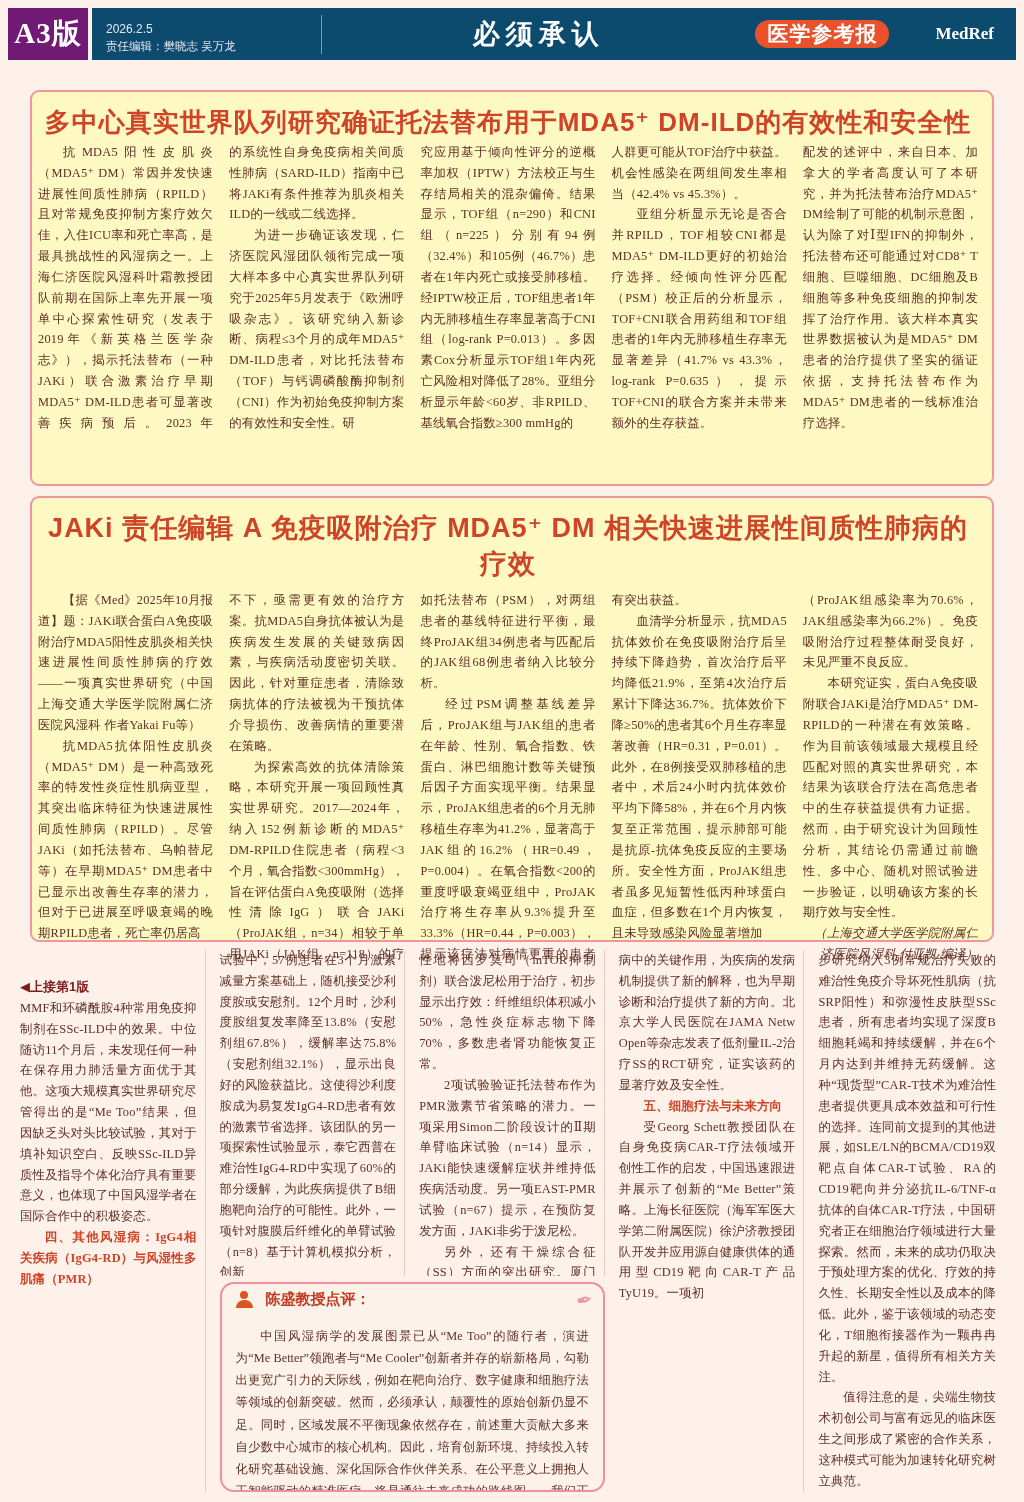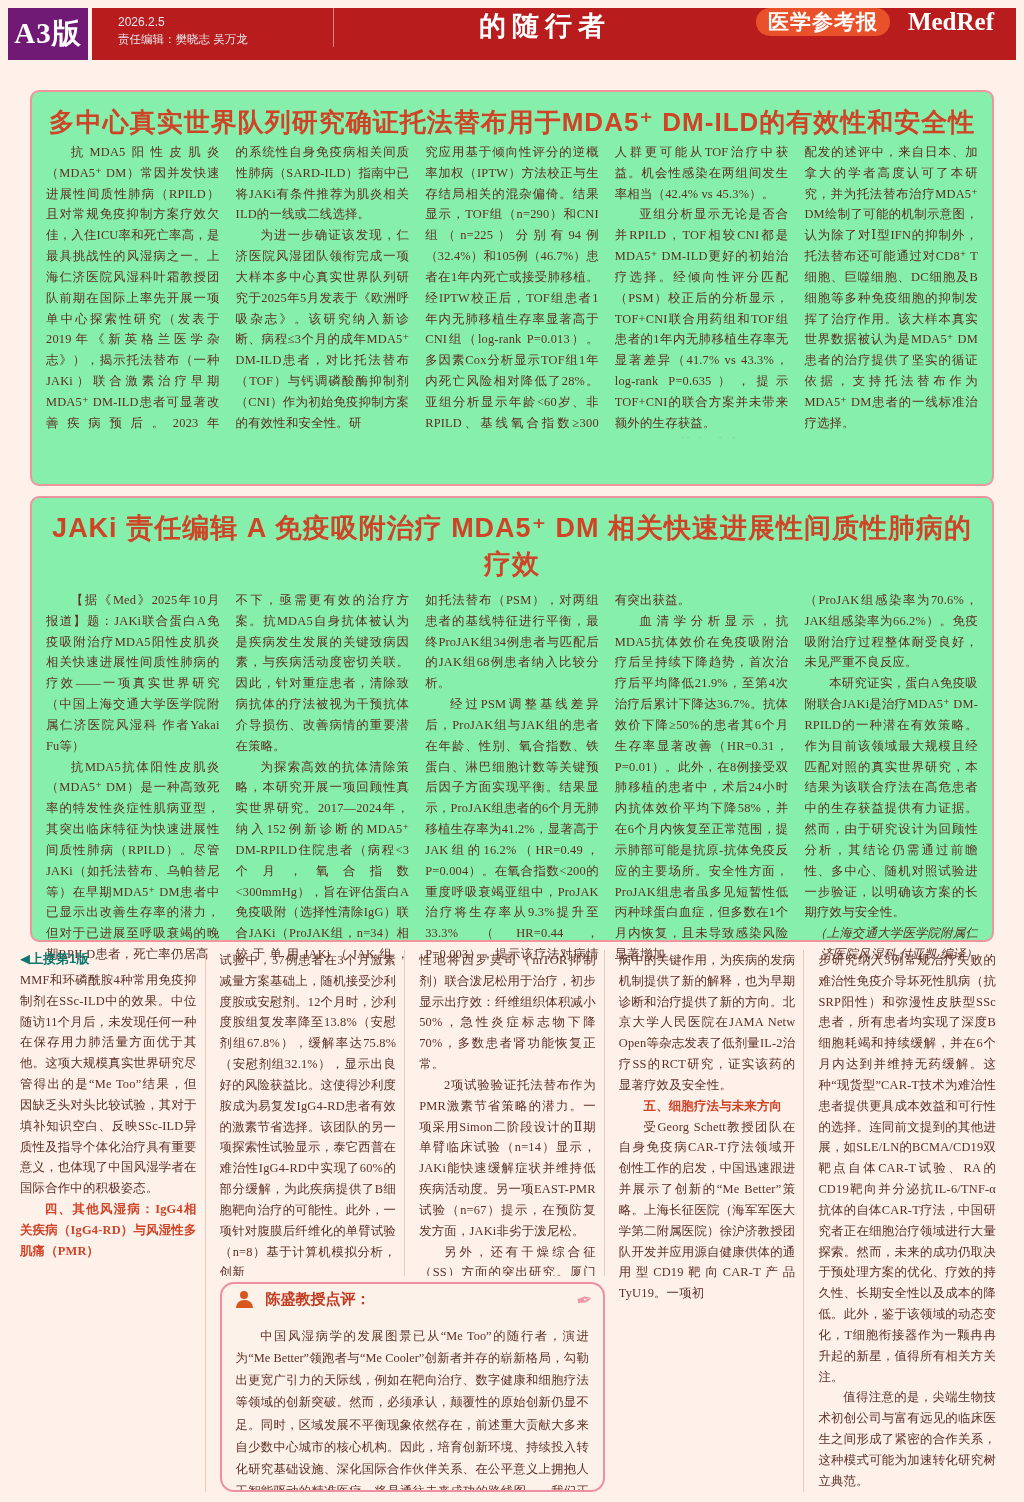--- a/index.html
+++ b/index.html
@@ -10,44 +10,44 @@
     color:#5e2f24;
     overflow:hidden;
   }
   
   .header { display:flex; margin:8px 8px 0 8px; height:52px; }
   .page-badge {
     width:80px; background:#701a75; color:#fff;
     display:flex; align-items:center; justify-content:center;
     font-size:29px; font-weight:bold; letter-spacing:1px;
   }
-  .header-main { flex:1; background:#b91c1c; display:flex; align-items:flex-start; margin-left:4px;padding-left:12px; }
+  .header-main { flex:1; background:#0c4a6e; display:flex; align-items:center; margin-left:4px; }
   .editor-block {
     color:#e8e6ee; padding:7px 14px 0 14px; width:230px;
     border-right:1px solid rgba(255,255,255,.45);
     font-family:"Liberation Sans","DejaVu Sans",sans-serif;
   }
   .editor-block .date { font-size:12px; margin-bottom:3px; }
   .editor-block .eds  { font-size:11.5px; }
   .header-title {
     flex:1; color:#fff; display:flex; align-items:center; justify-content:center;
     font-size:27px; font-weight:bold; letter-spacing:6px;
   }
   .brand-cn {
     background:#e9512a; color:#fff; display:flex; align-items:center;
     padding:0 12px; font-size:21px; font-weight:bold; letter-spacing:1px;border-radius:21px;
   }
   .brand-en {
     color:#fff; display:flex; align-items:center; padding:0 22px 0 18px;
-    font-size:25px; font-weight:bold; font-family:"Liberation Serif",serif;
+    font-size:17px; font-weight:bold; font-family:"Liberation Serif",serif;margin-left:28px;
   }
   
   .article-box {
     border:2px solid #f0949f; border-radius:9px;
-    margin:0 30px; padding:8px 14px 10px 14px; background:#86efac;
+    margin:0 30px; padding:8px 14px 10px 6px; background:#fef9c3;
   }
   #article1 { margin-top:30px; height:396px; }
   #article2 { margin-top:10px; height:446px; }
   .article-title {
     text-align:center; color:#cf4427; font-weight:bold;
     font-family:"Liberation Sans","DejaVu Sans",sans-serif;
     font-size:26px; line-height:36px; letter-spacing:1px; margin-top:4px;
   }
   #article2 .article-title { font-size:27px; }
   .byline { text-align:center; font-size:13px; color:#6a382c; margin:4px 0 6px 0; }
@@ -68,22 +68,22 @@
     display:grid; grid-template-columns:repeat(5,1fr); grid-template-rows:326px auto;
     column-gap:14px;
   }
   .bcol { overflow:hidden; padding-right:8px; border-right:1px solid #ecc9bd; }
   .bcol:last-child { border-right:none; padding-right:0; }
   .b1 { grid-column:1; grid-row:1 / span 2; }
   .b2 { grid-column:2; grid-row:1; }
   .b3 { grid-column:3; grid-row:1; }
   .b4 { grid-column:4; grid-row:1 / span 2; }
   .b5 { grid-column:5; grid-row:1 / span 2; border-right:none; }
-  .continued-tag { color:#0f766e; font-weight:bold; font-size:13px; margin-bottom:2px;
-    font-family:"Liberation Sans","DejaVu Sans",sans-serif; }
+  .continued-tag { color:#7f1d1d; font-weight:bold; font-size:13px; margin-bottom:2px;
+    font-family:"Liberation Sans","DejaVu Sans",sans-serif;margin-top:28px; }
   
   .comment-box {
     grid-column:2 / span 2; grid-row:2; margin-top:6px; position:relative;
     border:2px solid #ef8fa0; border-radius:14px; padding:6px 14px 8px 14px;
     background:#fdf2ea; overflow:hidden;
   }
   .comment-head { display:flex; align-items:center; gap:13px; margin-bottom:16px; }
   .person-icon { width:17px; height:17px; position:relative; flex:0 0 auto; }
   .person-icon::before {
     content:""; position:absolute; left:4.5px; top:0; width:8px; height:8px;
@@ -103,21 +103,21 @@
 </head>
 <body>
 
 <div class="header">
   <div class="page-badge">A3版</div>
   <div class="header-main">
     <div class="editor-block">
       <div class="date">2026.2.5</div>
       <div class="eds">责任编辑：樊晓志 吴万龙</div>
     </div>
-    <div class="header-title">的随行者</div>
+    <div class="header-title">必须承认</div>
     <div class="brand-cn">医学参考报</div>
     <div class="brand-en">MedRef</div>
   </div>
 </div>
 
 <div class="article-box" id="article1">
   <div class="article-title">多中心真实世界队列研究确证托法替布用于MDA5⁺ DM-ILD的有效性和安全性</div>
   <div class="cols">
     <div class="col">
         <p class="seg">抗MDA5阳性皮肌炎（MDA5⁺ DM）常因并发快速进展性间质性肺病（RPILD）且对常规免疫抑制方案疗效欠佳，入住ICU率和死亡率高，是最具挑战性的风湿病之一。上海仁济医院风湿科叶霜教授团队前期在国际上率先开展一项单中心探索性研究（发表于2019年《新英格兰医学杂志》），揭示托法替布（一种JAKi）联合激素治疗早期MDA5⁺ DM-ILD患者可显著改善疾病预后。2023年ACR/CHEST联合发布</p>

